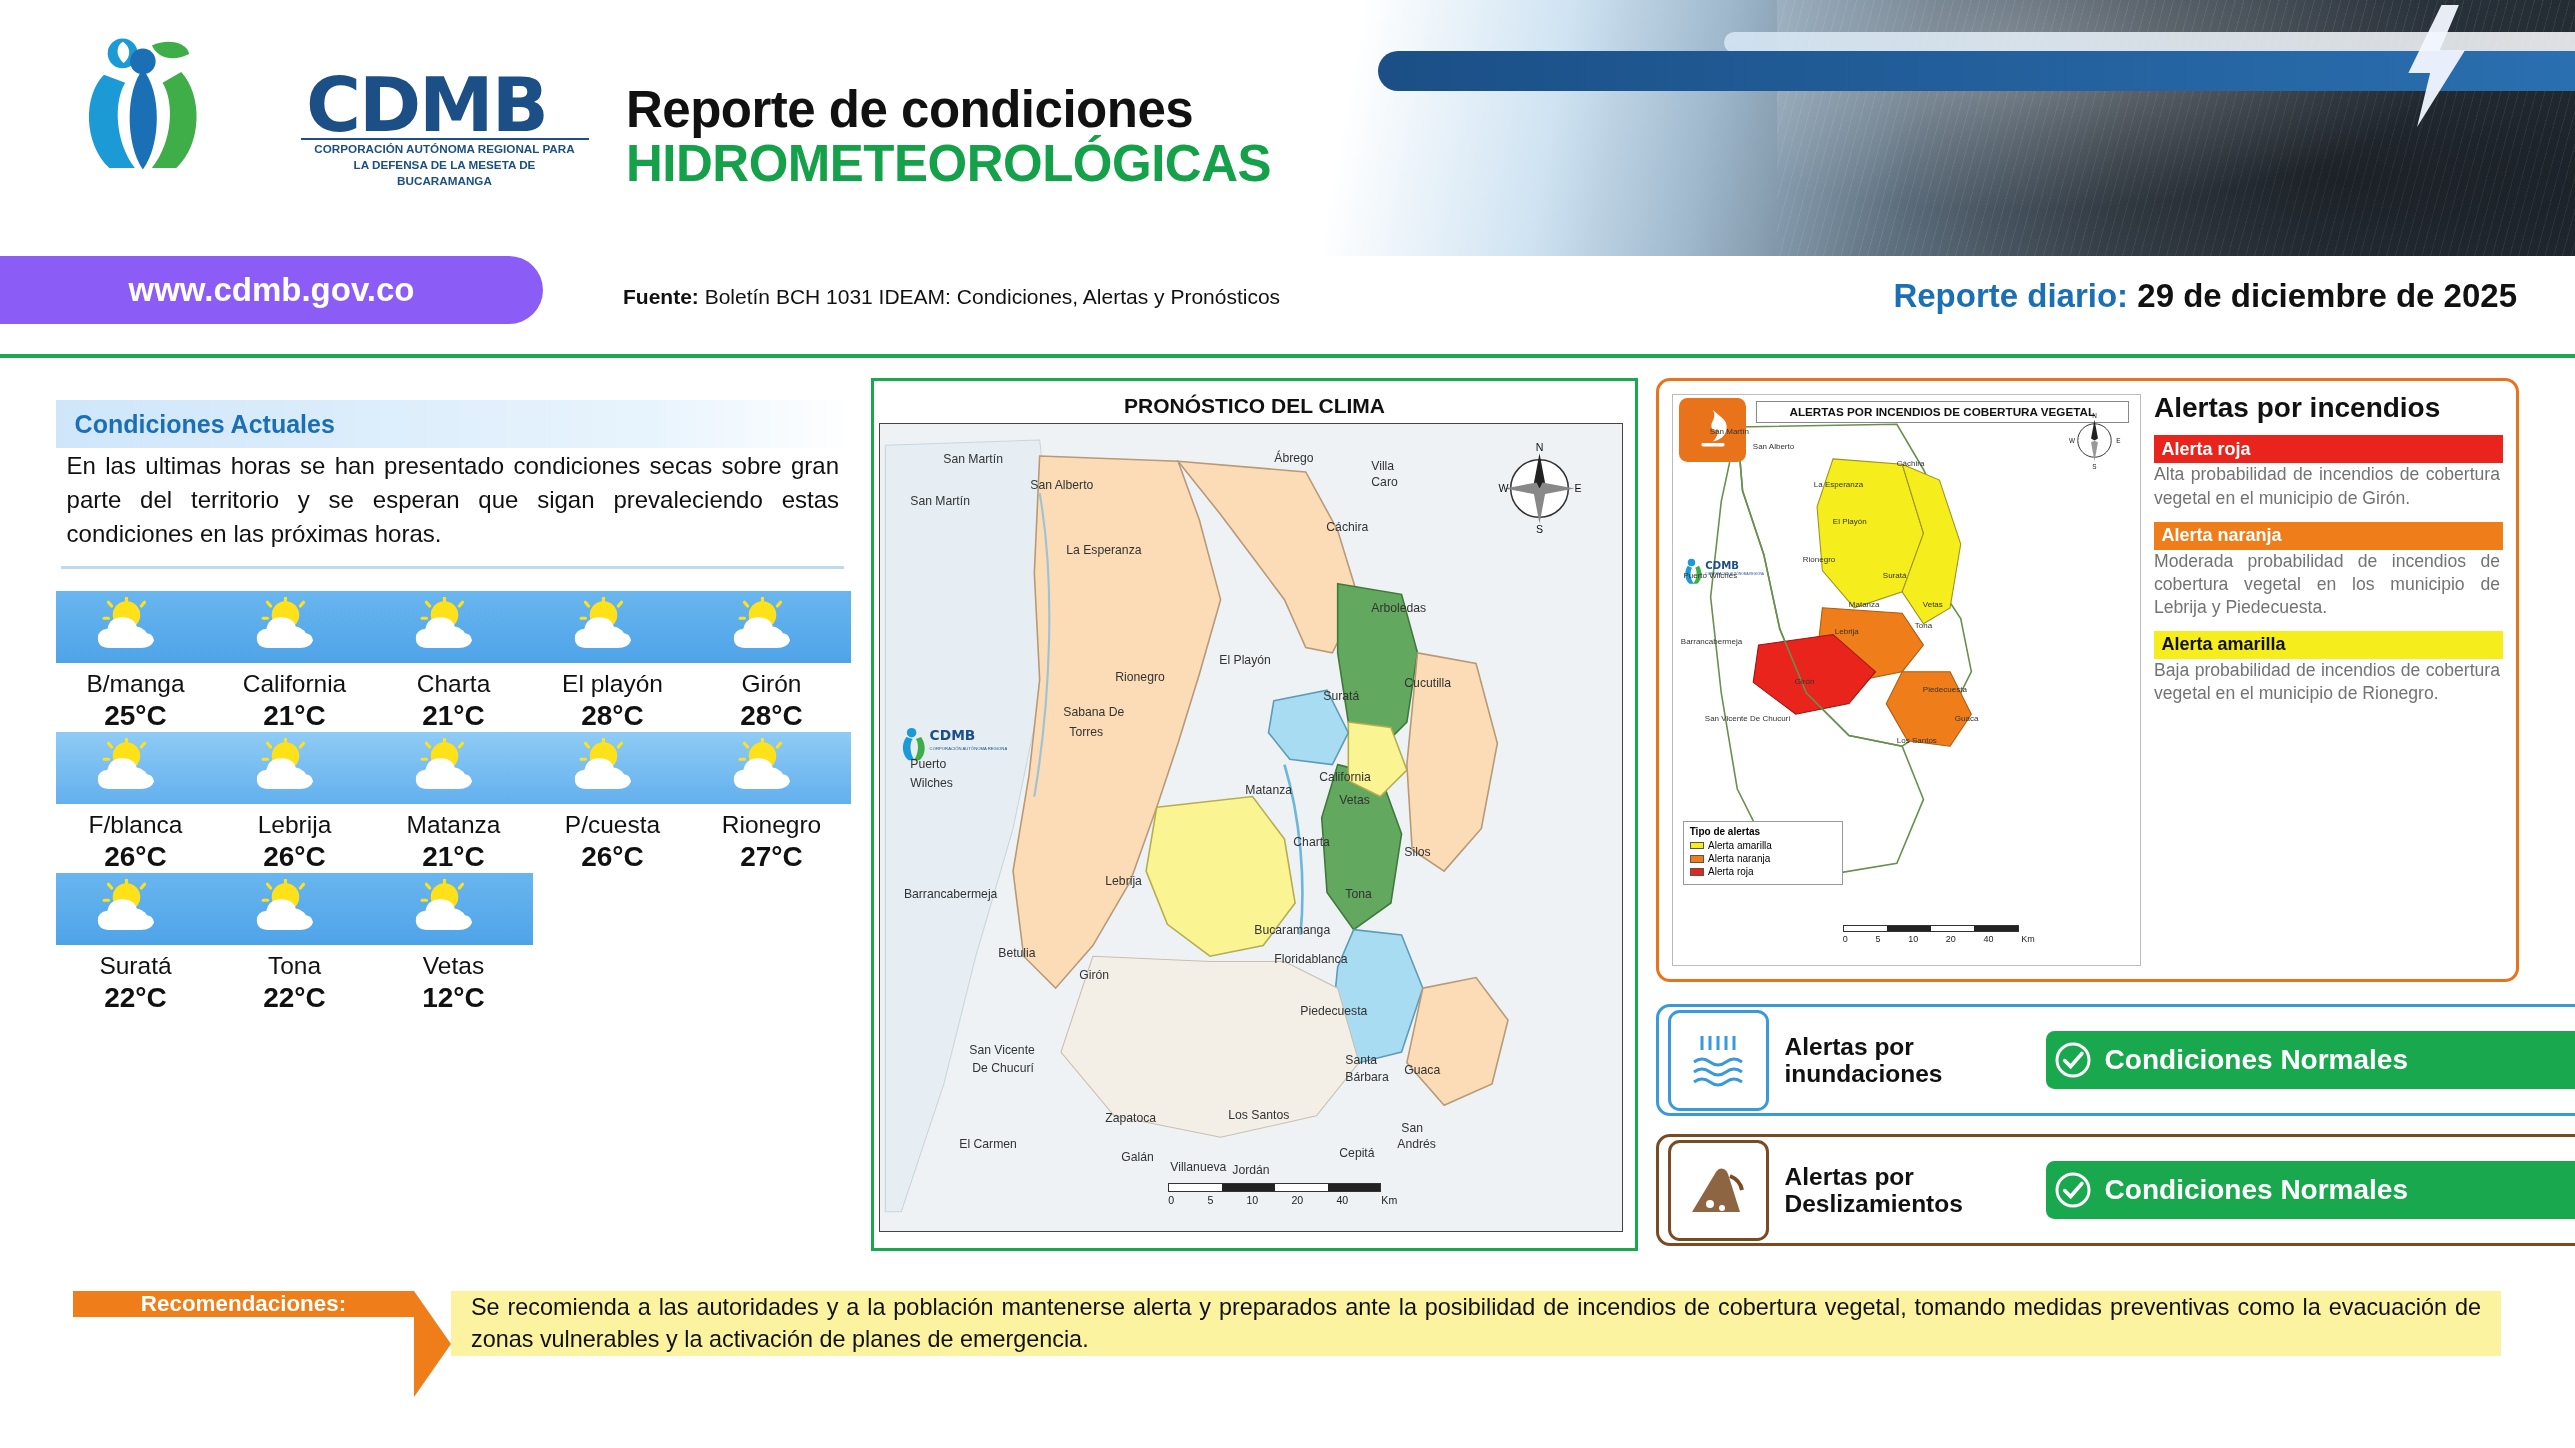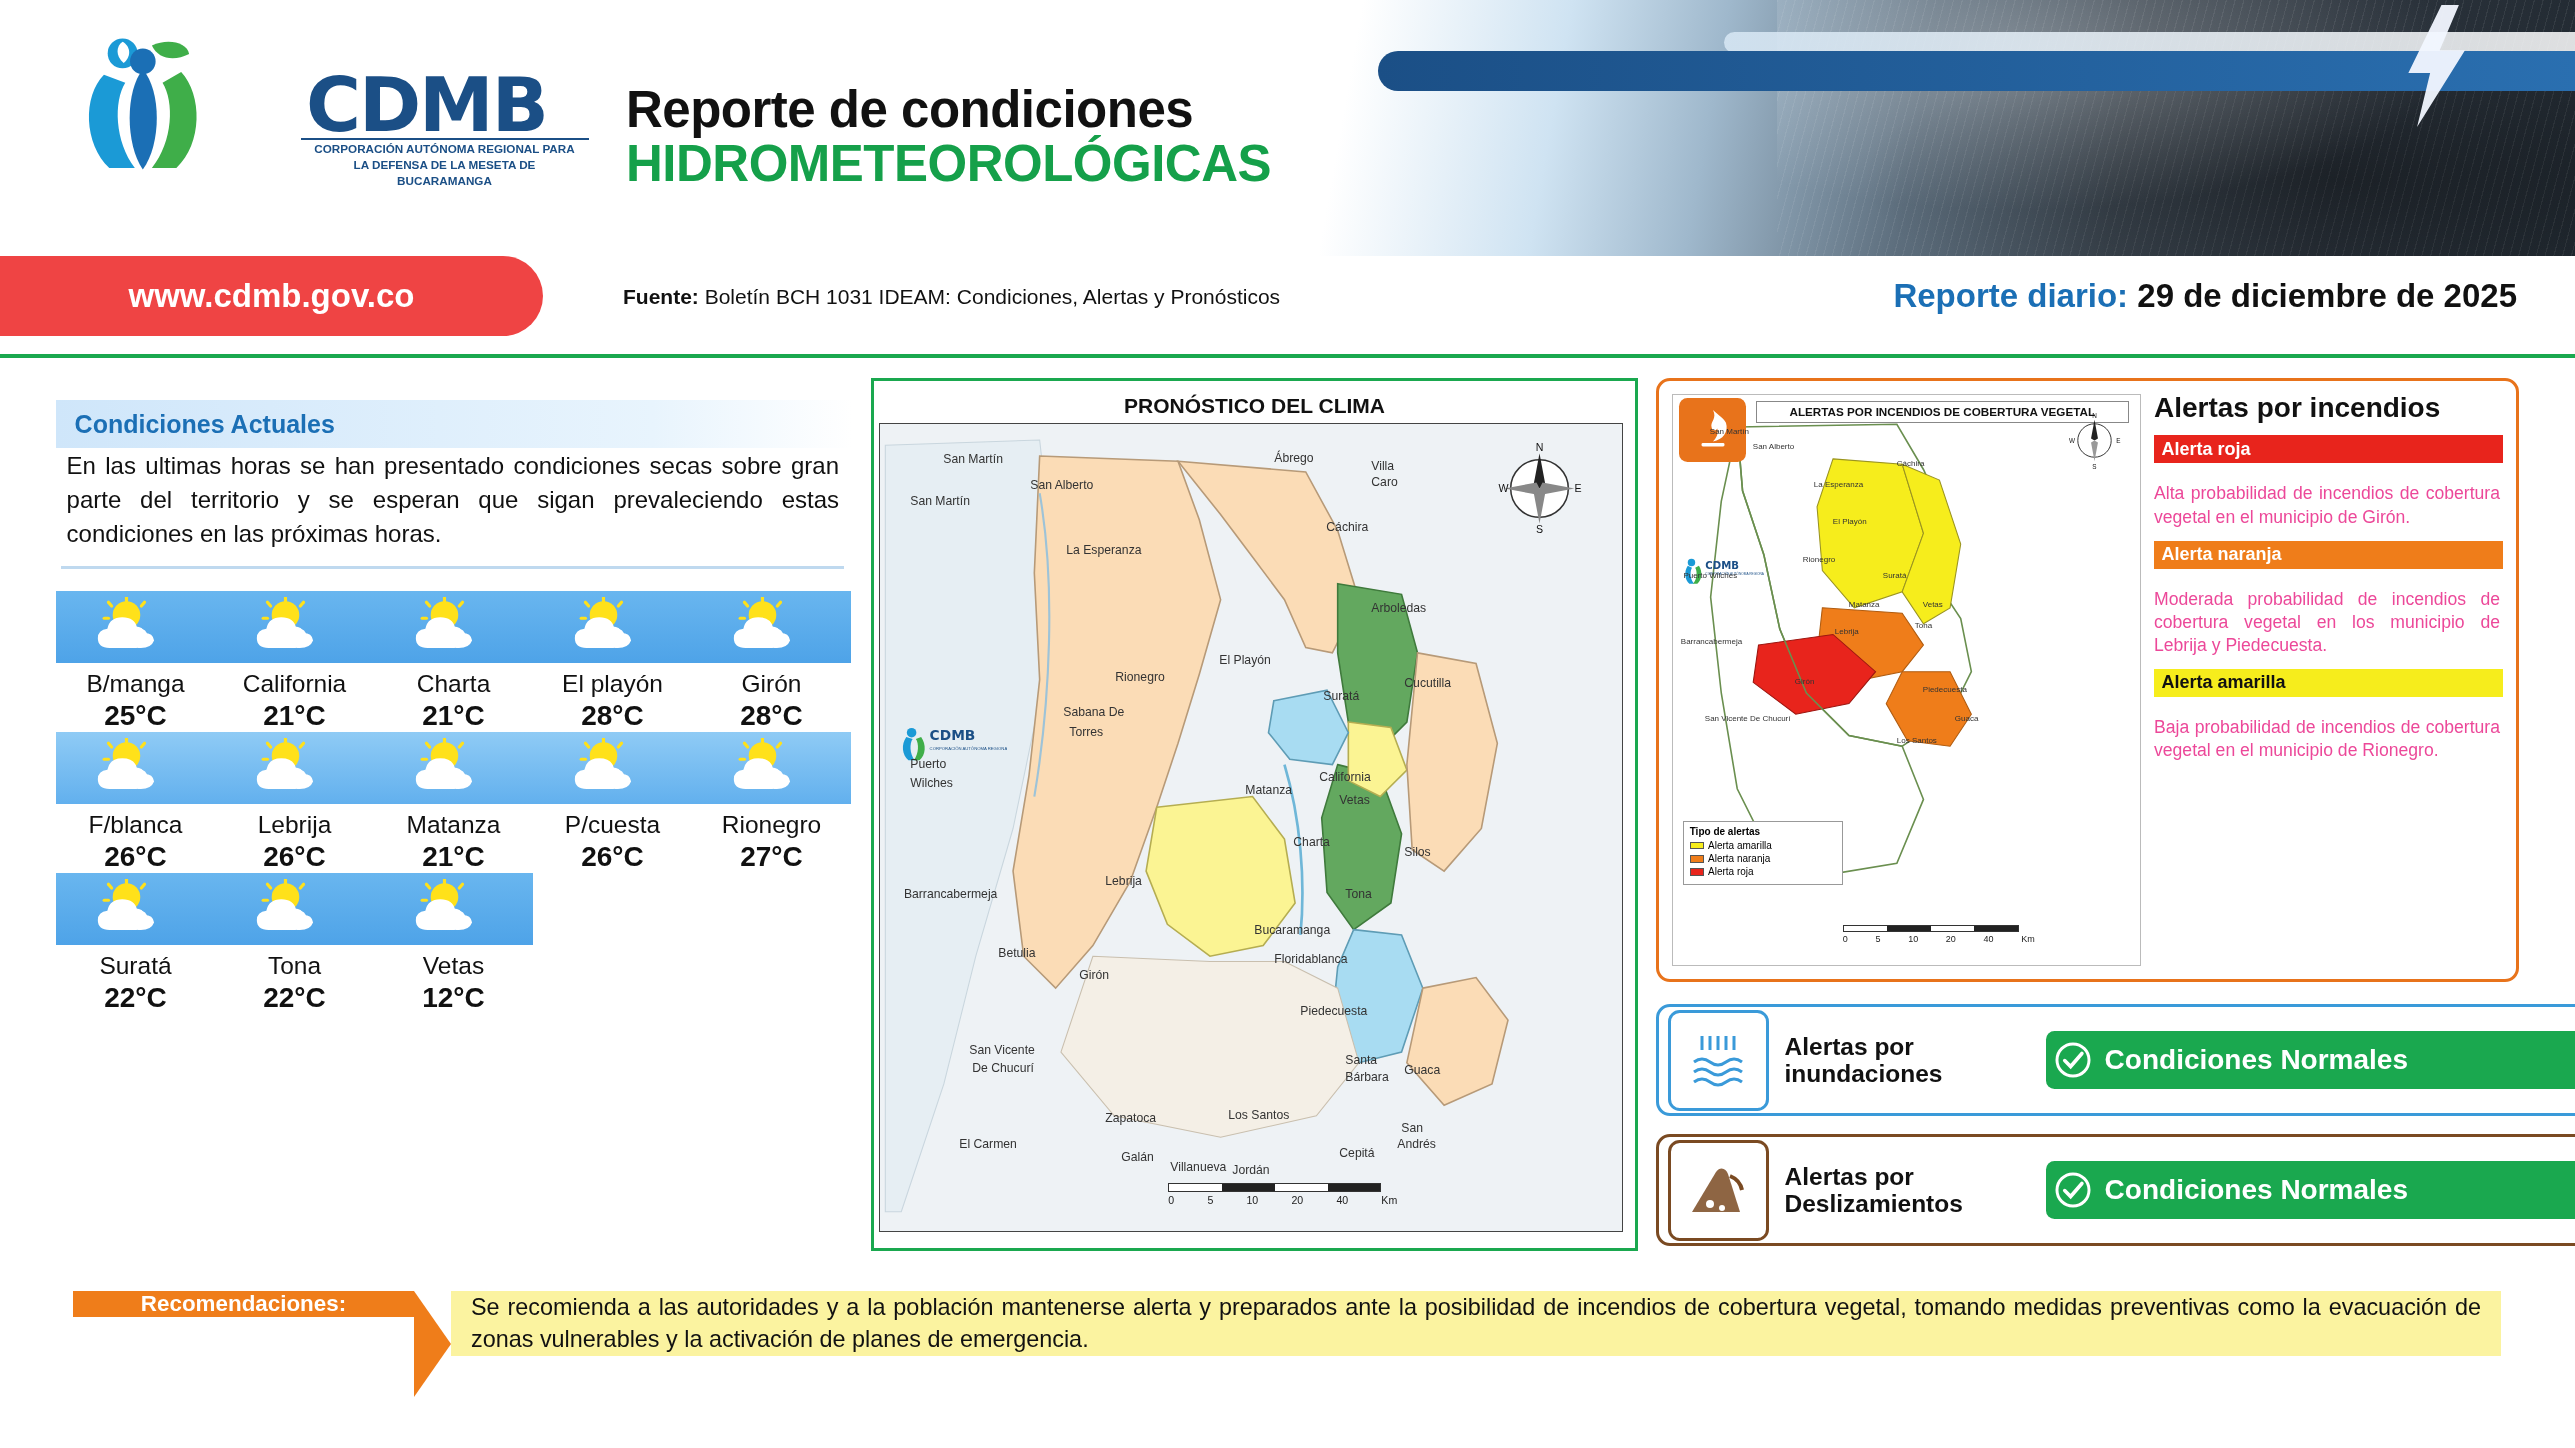--- a/index.html
+++ b/index.html
@@ -72,22 +72,22 @@
   .logo-underline {
     position:absolute; left:229px; top:106px; width:288px; height:2.1px; background:#1b4f86;
   }
 
   
   .bar {
     position:absolute; left:0; top:256px; width:2576px; height:104px;
     background:#ffffff;
   }
   .bar-green {
-    position:absolute; left:0; top:0; width:543px; height:80px;
-    background:#ef4444;
+    position:absolute; left:0; top:0; width:543px; height:68px;
+    background:#8b5cf6;
     border-radius:0 45px 45px 0;
     display:flex; align-items:center; justify-content:center;
   }
   .bar-green span {
     color:#ffffff; font-size:33px; font-weight:bold;
   }
   .bar-source {
     position:absolute; left:623px; top:29px;
     font-size:21px; color:#111111;
   }
@@ -207,22 +207,22 @@
   }
   .alert-chip {
     margin-top:11.7px; width:349px; height:28px;
     display:flex; align-items:center; padding-left:7.5px;
     font-size:18px; font-weight:bold;
   }
   .chip-red { background:#e8241c; color:#ffffff; }
   .chip-orange { background:#ef7d1a; color:#ffffff; }
   .chip-yellow { background:#f6ed1c; color:#111111; }
   .alert-desc {
-    margin-top:19px; width:346px; font-size:17.6px; line-height:1.32;
-    color:#ec4899; text-align:justify;
+    margin-top:0; width:346px; font-size:17.6px; line-height:1.32;
+    color:#737373; text-align:justify;
   }
   .fire-legend {
     position:absolute; left:10.6px; bottom:80px; width:160px;
     border:1.1px solid #999; background:#fff; padding:4.3px 5.3px; font-size:10px;
   }
   .fire-legend .lg-title { font-weight:bold; margin-bottom:3.2px; }
   .fire-legend .lg-row { display:flex; align-items:center; gap:4.3px; margin-bottom:2.1px; }
   .fire-legend .sw { width:14px; height:7.5px; border:0.5px solid #555; }
 
   

